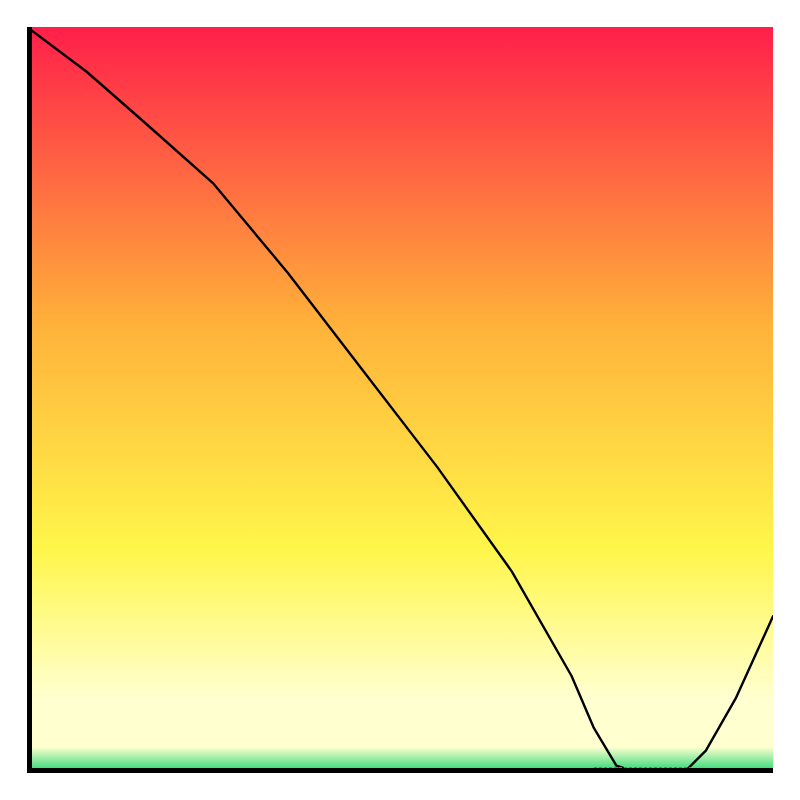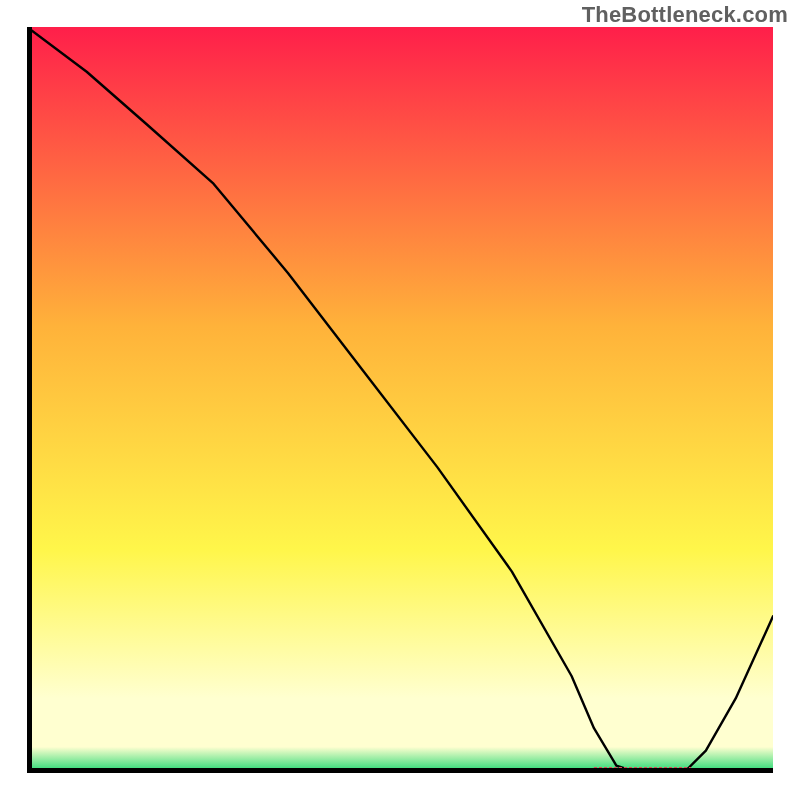--- a/index.html
+++ b/index.html
@@ -34,21 +34,20 @@
   }
   svg {
     display: block;
   }
 </style>
 </head>
 <body>
 
 <div class="frame">
 
-  <div class="watermark">TheBottleneck.com</div>
 
   <div class="plot-wrap">
     <svg id="chart-svg" width="746" height="746" viewBox="0 0 746 746" preserveAspectRatio="none">
       <defs>
         <linearGradient id="bg-grad" x1="0" y1="0" x2="0" y2="1">
             <stop offset="0%" stop-color="#ff1f4a"></stop>
             <stop offset="40%" stop-color="#ffb23a"></stop>
             <stop offset="70%" stop-color="#fff64a"></stop>
             <stop offset="90%" stop-color="#ffffd0"></stop>
             <stop offset="96.5%" stop-color="#ffffd0"></stop>

